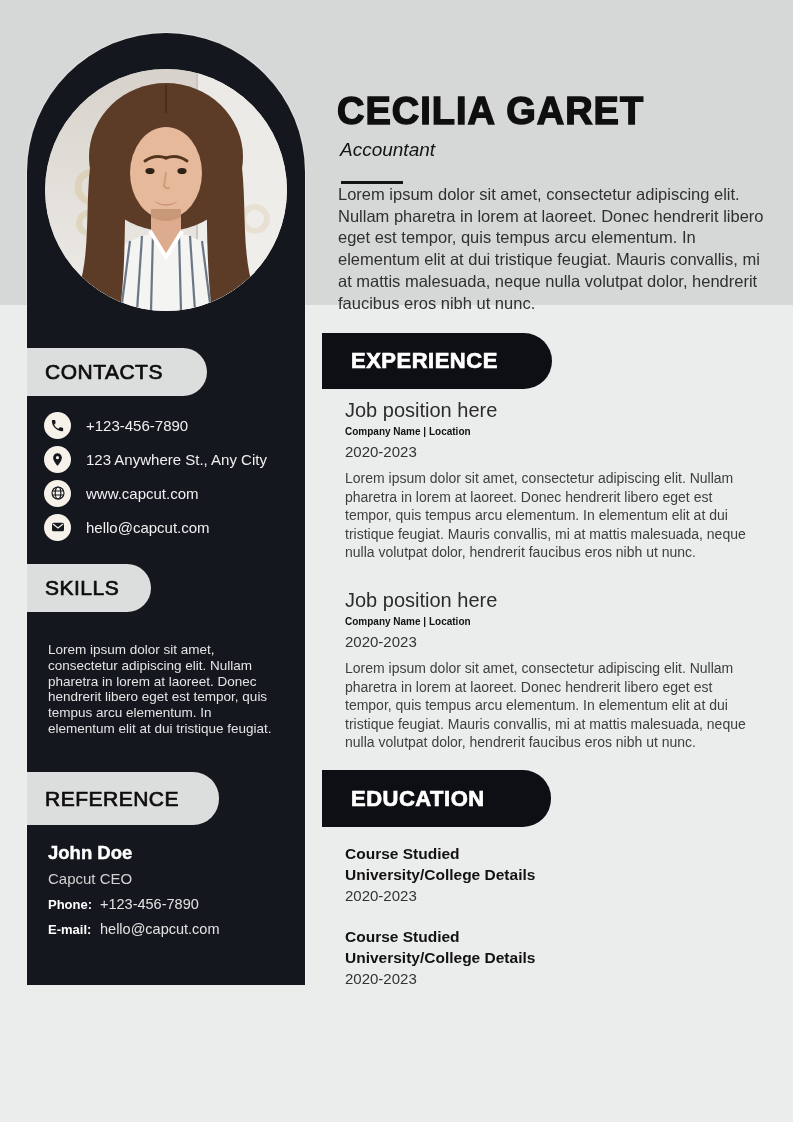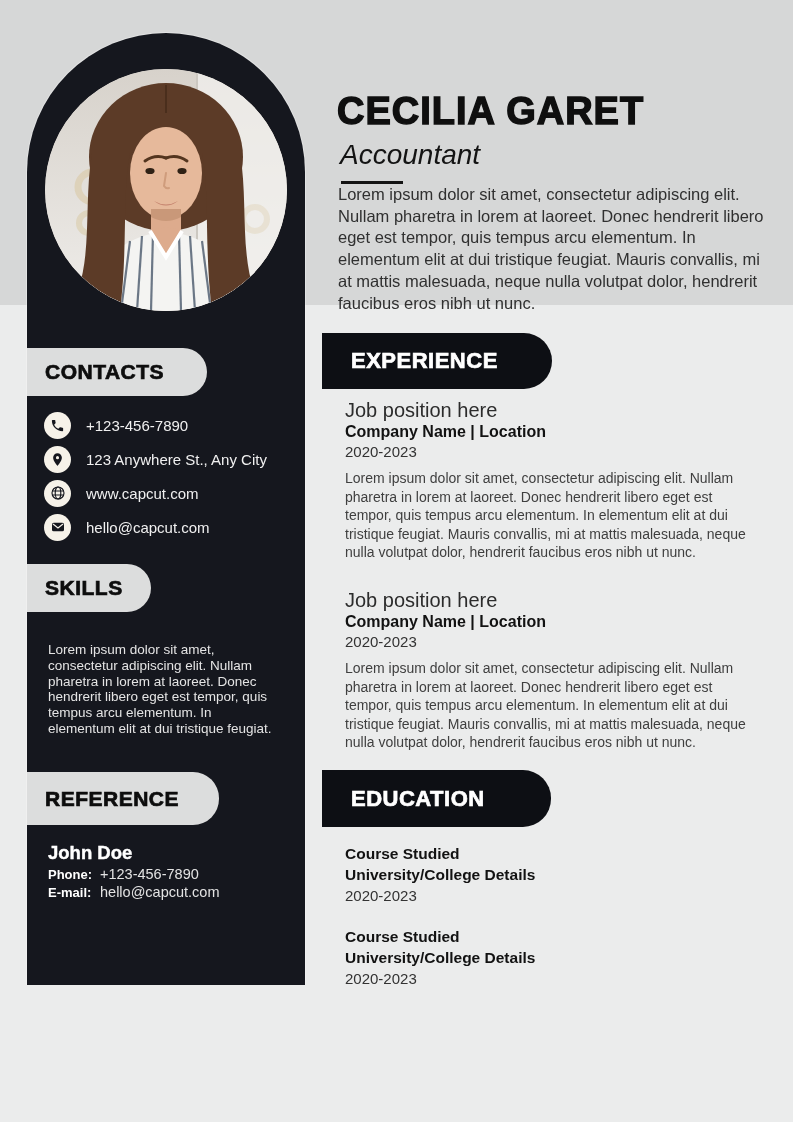--- a/index.html
+++ b/index.html
@@ -21,21 +21,21 @@
   .photo-wrap{
     position:absolute;left:18px;top:36px;width:242px;height:242px;border-radius:50%;
     overflow:hidden;background:#ded9d2;
   }
   .photo-wrap svg{display:block;}
 
   
   .side-pill{
     position:absolute;left:0;background:#dcdddd;border-radius:0 26px 26px 0;
     display:flex;align-items:center;padding-left:18px;box-sizing:border-box;
-    color:#0d0d0d;font-weight:bold;font-size:21px;letter-spacing:.5px;
+    color:#0d0d0d;font-weight:normal;font-size:21px;letter-spacing:.5px;
     -webkit-text-stroke:.7px #0d0d0d;
   }
   .pill-contacts{top:315px;width:180px;height:48px;}
   .pill-skills{top:531px;width:124px;height:48px;}
   .pill-reference{top:739px;width:192px;height:53px;}
 
   .contact-list{position:absolute;left:17px;top:375px;width:250px;}
   .contact-row{display:flex;align-items:center;height:34px;}
   .contact-icon{
     width:27px;height:27px;border-radius:50%;background:#f6f2e9;flex:0 0 27px;
@@ -44,49 +44,49 @@
   .contact-text{margin-left:15px;color:#f0f0f0;font-size:15px;white-space:nowrap;}
 
   .skills-text{
     position:absolute;left:21px;top:609px;width:232px;
     color:#e4e4e4;font-size:13.5px;line-height:15.8px;
   }
 
   .ref-block{position:absolute;left:21px;top:809px;width:240px;}
   .ref-name{color:#ffffff;font-weight:bold;font-size:18.5px;-webkit-text-stroke:.4px #fff;}
   .ref-role{color:#d2d2d2;font-size:15px;margin-top:6px;}
-  .ref-row{display:flex;align-items:baseline;margin-top:2px;}
+  .ref-row{display:flex;align-items:baseline;margin-top:9px;}
   .ref-label{color:#ffffff;font-weight:bold;font-size:13px;width:52px;flex:0 0 52px;}
   .ref-value{color:#e3e3e3;font-size:14.5px;}
 
   
   .name{
     position:absolute;left:337px;top:90px;
     font-size:38px;font-weight:bold;color:#0f0f0f;letter-spacing:1px;
     -webkit-text-stroke:1.4px #0f0f0f;
   }
-  .job-title{position:absolute;left:340px;top:139px;font-size:28px;font-style:italic;color:#141414;}
+  .job-title{position:absolute;left:340px;top:139px;font-size:19px;font-style:italic;color:#141414;}
   .title-rule{position:absolute;left:341px;top:181px;width:62px;height:3px;background:#141414;}
   .summary{
     position:absolute;left:338px;top:184px;width:437px;
     font-size:16.5px;line-height:21.7px;color:#303030;
   }
 
   .dark-pill{
     position:absolute;left:322px;background:#0d0f14;border-radius:0 28px 28px 0;
     display:flex;align-items:center;padding-left:29px;box-sizing:border-box;
     color:#ffffff;font-weight:bold;font-size:22px;letter-spacing:.5px;
     -webkit-text-stroke:.7px #fff;
   }
   .pill-experience{top:333px;width:230px;height:56px;}
   .pill-education{top:770px;width:229px;height:57px;}
 
   .entry{position:absolute;left:345px;width:414px;}
   .entry-position{font-size:20px;color:#2c2c2c;line-height:20px;}
-  .entry-company{font-size:16px;font-weight:bold;color:#121212;line-height:21px;margin-top:1px;}
+  .entry-company{font-size:10px;font-weight:bold;color:#121212;line-height:21px;margin-top:1px;}
   .entry-dates{font-size:15px;color:#333333;line-height:20px;}
   .entry-desc{margin-top:7px;font-size:14px;line-height:18.5px;color:#3f3f3f;}
 
   .edu-entry{position:absolute;left:345px;width:414px;}
   .edu-course{font-size:15.5px;font-weight:bold;color:#121212;line-height:21px;}
   .edu-school{font-size:15.5px;font-weight:bold;color:#121212;line-height:21px;}
   .edu-dates{font-size:15px;color:#333333;line-height:21px;}
 </style>
 </head>
 <body>
@@ -235,20 +235,21 @@
     <div class="side-pill pill-skills">
       <span>SKILLS</span>
     </div>
     <div class="skills-text">Lorem ipsum dolor sit amet, consectetur adipiscing elit. Nullam pharetra in lorem at laoreet. Donec hendrerit libero eget est tempor, quis tempus arcu elementum. In elementum elit at dui tristique feugiat.</div>
 
     <div class="side-pill pill-reference">
       <span>REFERENCE</span>
     </div>
     <div class="ref-block">
       <div class="ref-name">John Doe</div>
+      <div class="ref-role">Capcut CEO</div>
       <div class="ref-row">
         <span class="ref-label">Phone:</span>
         <span class="ref-value">+123-456-7890</span>
       </div>
       <div class="ref-row">
         <span class="ref-label">E-mail:</span>
         <span class="ref-value">hello@capcut.com</span>
       </div>
     </div>
 

